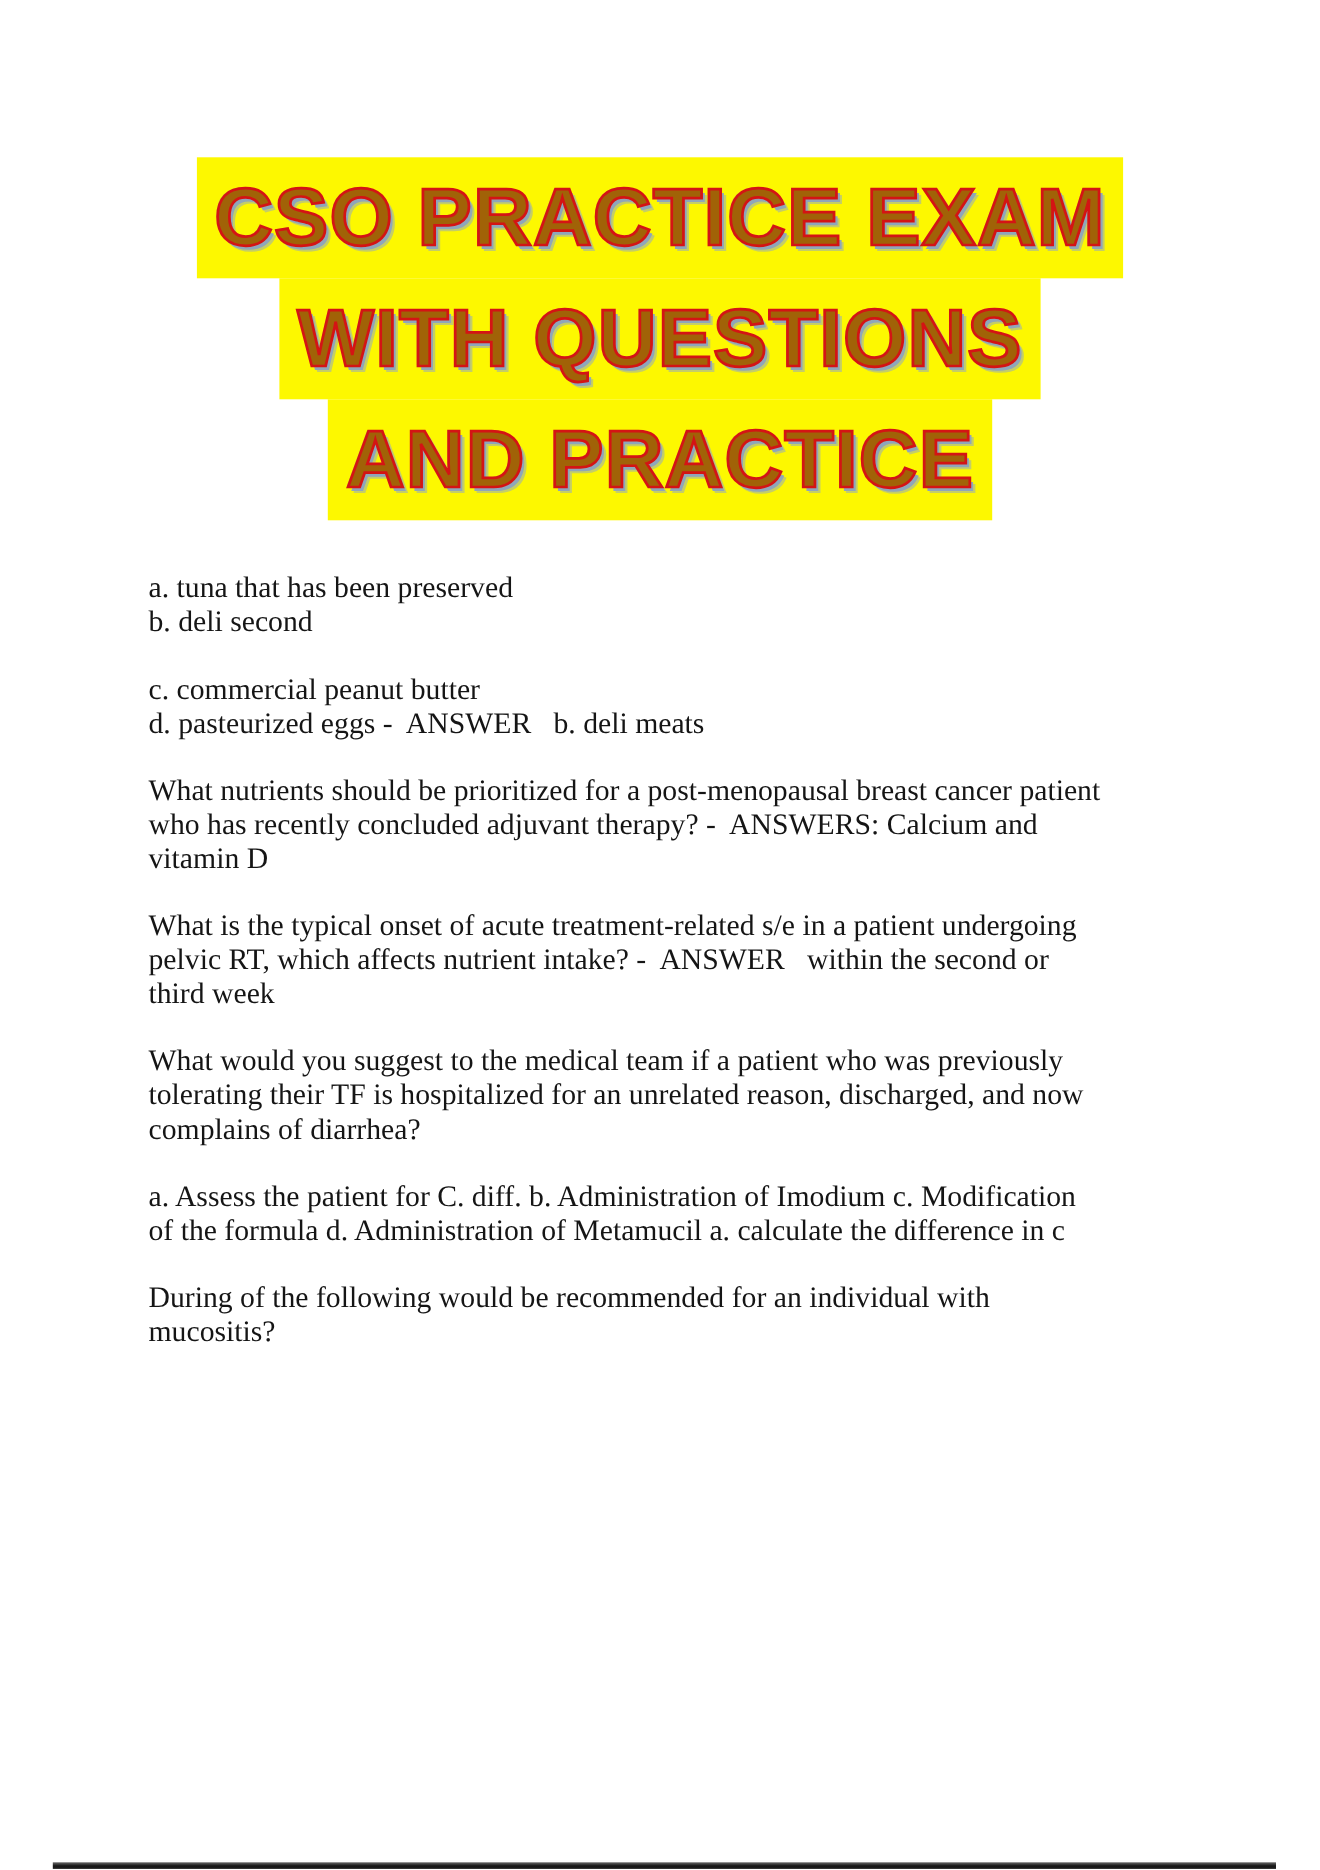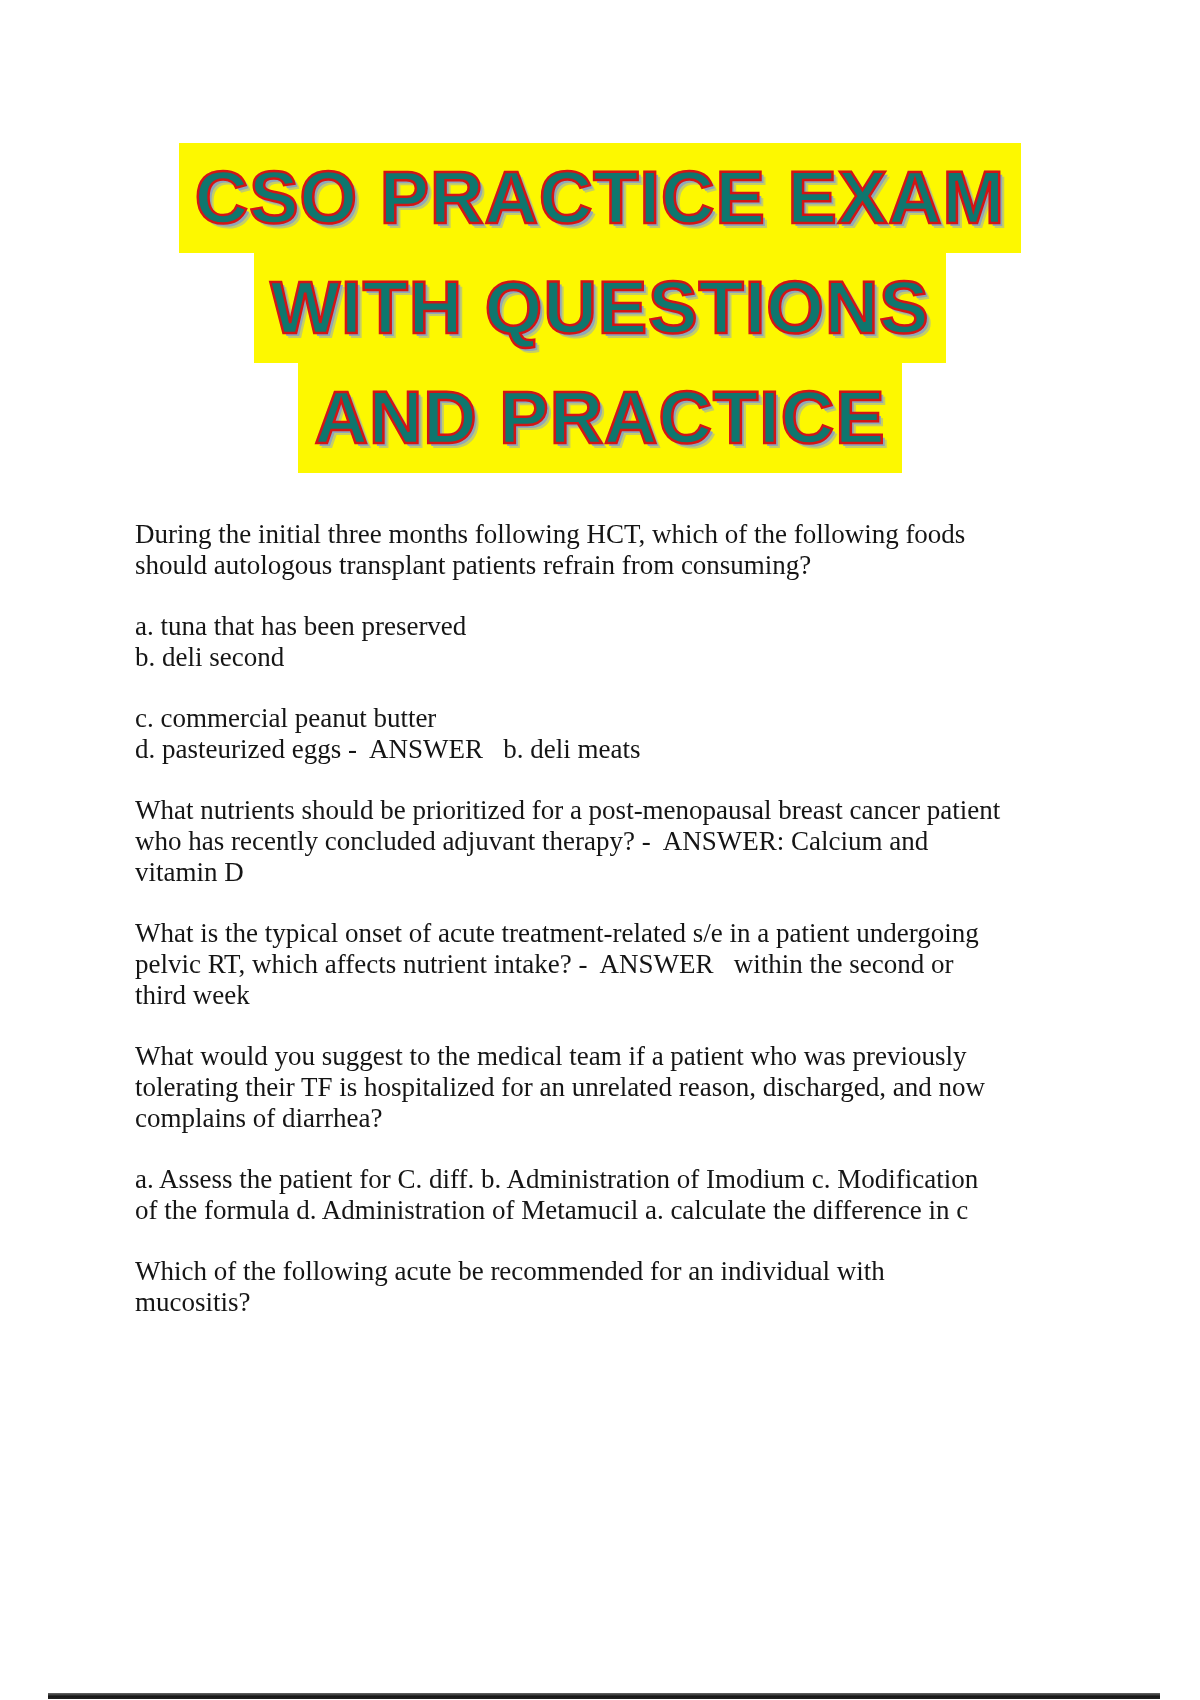--- a/index.html
+++ b/index.html
@@ -20,21 +20,21 @@
   
   .banner {
     padding-top: 143px;
     display: flex;
     flex-direction: column;
     align-items: center;
   }
   .banner-line {
     display: inline-block;
     background: #fdf800;
-    color: #0f766e;
+    color: #a16207;
     font-family: "Liberation Sans", sans-serif;
     font-weight: bold;
     font-size: 74px;
     letter-spacing: 1px;
     line-height: 110px;
     padding: 0 16px;
     white-space: nowrap;
     -webkit-text-stroke: 2.5px #d41414;
     text-shadow:
       3px 3px 0 #8fa6ba,
@@ -69,36 +69,34 @@
 
 <div class="page">
 
   <div class="banner">
     <span class="banner-line">CSO PRACTICE EXAM</span>
     <span class="banner-line">WITH QUESTIONS</span>
     <span class="banner-line">AND PRACTICE</span>
   </div>
 
   <div class="doc-body">
-      <p>During the initial three months following HCT, which of the following foods
-should autologous transplant patients refrain from consuming?</p>
       <p>a. tuna that has been preserved
 b. deli second</p>
       <p>c. commercial peanut butter
 d. pasteurized eggs -  ANSWER   b. deli meats</p>
       <p>What nutrients should be prioritized for a post-menopausal breast cancer patient
-who has recently concluded adjuvant therapy? -  ANSWER: Calcium and
+who has recently concluded adjuvant therapy? -  ANSWERS: Calcium and
 vitamin D</p>
       <p>What is the typical onset of acute treatment-related s/e in a patient undergoing
 pelvic RT, which affects nutrient intake? -  ANSWER   within the second or
 third week</p>
       <p>What would you suggest to the medical team if a patient who was previously
 tolerating their TF is hospitalized for an unrelated reason, discharged, and now
 complains of diarrhea?</p>
       <p>a. Assess the patient for C. diff. b. Administration of Imodium c. Modification
 of the formula d. Administration of Metamucil a. calculate the difference in c</p>
-      <p>Which of the following acute be recommended for an individual with
+      <p>During of the following would be recommended for an individual with
 mucositis?</p>
     </div>
 
   <div class="footer-divider"></div>
 
 </div>
 
 </body></html>

